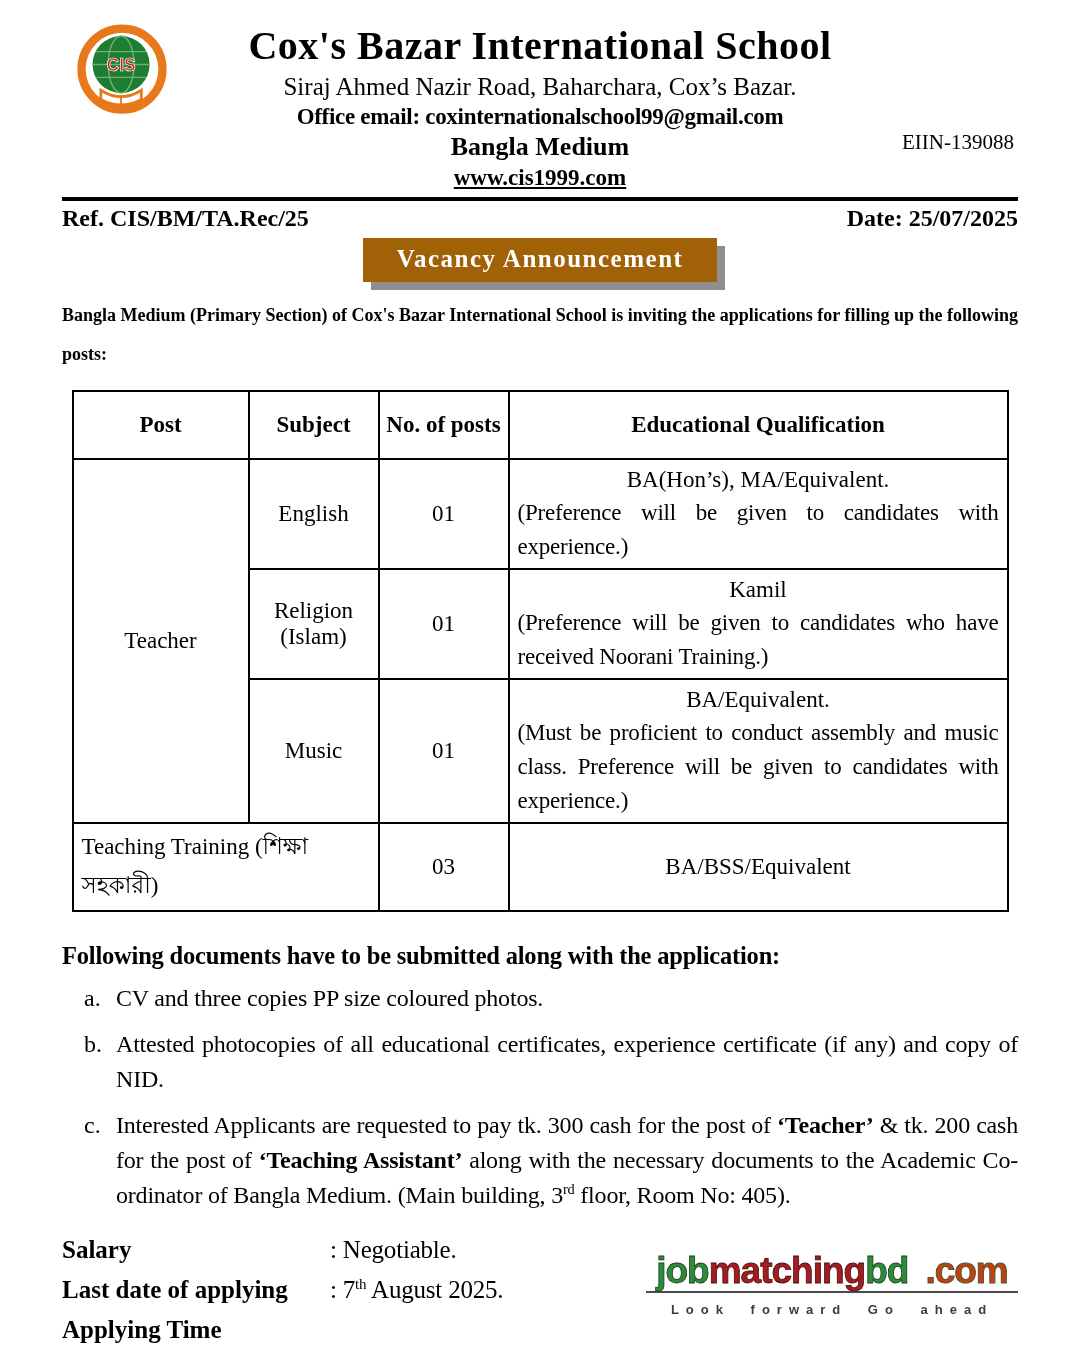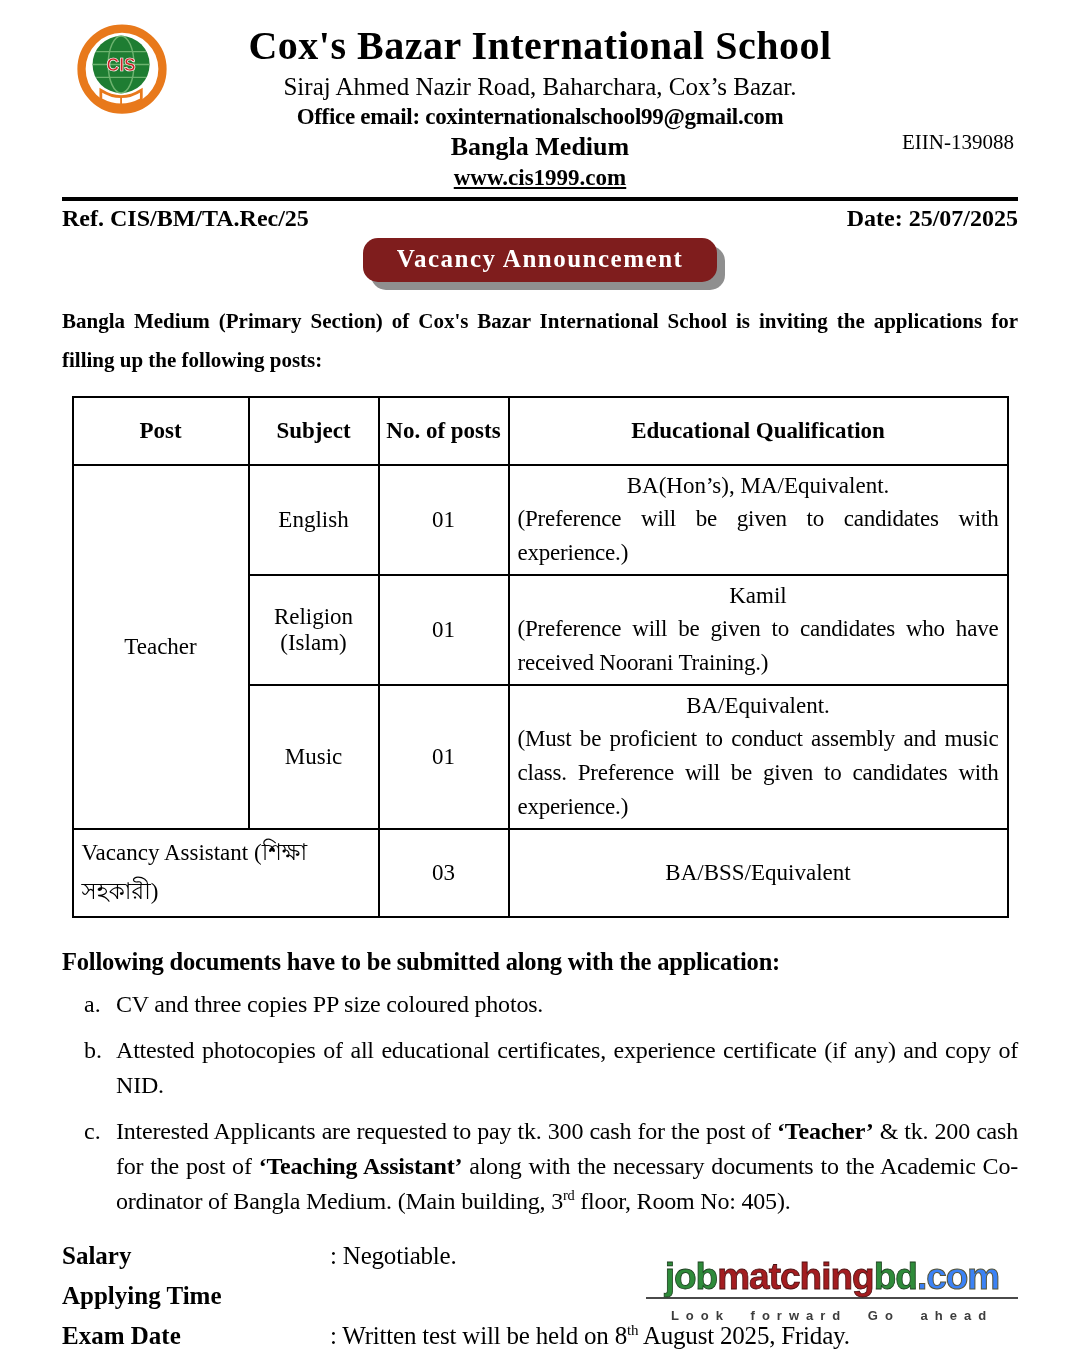--- a/index.html
+++ b/index.html
@@ -23,28 +23,27 @@
   .medium { font-size:26px; font-weight:bold; margin-top:2px; }
   .website { font-size:23px; font-weight:bold; margin-top:3px; }
   .website a { color:#000; text-decoration:underline; }
   .eiin { position:absolute; right:4px; top:108px; font-size:21px; }
   .top-rule { border:none; border-top:4px solid #000; margin-top:6px; }
   
   .ref-row { display:flex; justify-content:space-between; font-weight:bold; font-size:24px; margin-top:4px;gap:19px; }
   
   .banner-wrap { text-align:center; margin-top:6px; }
   .banner {
-    display:inline-block; background:#7f1d1d; color:#fff;
+    display:inline-block; background:#a16207; color:#fff;
     font-size:25px; font-weight:bold; letter-spacing:1.5px;
     padding:7px 34px 9px 34px;
     box-shadow:8px 8px 0 #8f8f8f;
-    border-radius:15px;
   }
   
-  .intro { font-size:21px; font-weight:bold; line-height:39px; margin-top:20px; text-align:justify; }
+  .intro { font-size:18px; font-weight:bold; line-height:39px; margin-top:14px; text-align:justify; }
   
   table.posts {
     width:937px; margin:16px auto 0 auto;
     border-collapse:collapse; font-size:23px;
   }
   table.posts th, table.posts td { border:2.5px solid #000; padding:4px 8px; }
   table.posts th { font-size:23px; padding:20px 4px; }
   td.c { text-align:center; }
   .col-post { width:176px; } .col-subj { width:130px; } .col-num { width:130px; }
   .qual-l1 { text-align:center; line-height:32px; }
@@ -59,21 +58,21 @@
   
   .info { position:relative; margin-top:22px; }
   .info-row { display:flex; font-size:25px; line-height:30px; margin-bottom:10px; }
   .info-label { width:268px; flex:none; font-weight:bold; }
   .info-value { letter-spacing:-.2px; }
   
   .jm { position:absolute; right:0; top:18px; width:372px; text-align:center; }
   .jm-word { font-family:"Liberation Sans", sans-serif; font-weight:bold; font-size:37px; letter-spacing:-1px; line-height:36px; white-space:nowrap; }
   .jm-green { color:#2e8b3a; -webkit-text-stroke:0.8px #1c401f; }
   .jm-red { color:#a31d20; -webkit-text-stroke:0.8px #4a0e0f; }
-  .jm-yellow { color:#3b82f6; -webkit-text-stroke:1px #55543a; }
+  .jm-yellow { color:#c2410c;padding-left:17px; -webkit-text-stroke:1px #55543a; }
   .jm-tagline {
     font-family:"Liberation Sans", sans-serif; color:#3c3c3c;
     font-size:13px; letter-spacing:7px; word-spacing:10px; white-space:nowrap;
     border-top:2px solid #4a4a4a; margin-top:2px; padding-top:9px; font-weight:bold;
   }
 </style>
 </head>
 <body>
 
 <div class="header">
@@ -139,21 +138,21 @@
   </tr>
   <tr class="row-pad">
     <td class="c">Music</td>
     <td class="c">01</td>
     <td>
       <div class="qual-l1">BA/Equivalent.</div>
       <div class="qual-l2">(Must be proficient to conduct assembly and music class. Preference will be given to candidates with experience.)</div>
     </td>
   </tr>
   <tr>
-    <td colspan="2">Vacancy Assistant (শিক্ষা সহকারী)</td>
+    <td colspan="2">Teaching Training (শিক্ষা সহকারী)</td>
     <td class="c">03</td>
     <td class="c">BA/BSS/Equivalent</td>
   </tr>
 </tbody>
   </table>
 
 <div class="docs-heading">Following documents have to be submitted along with the application:</div>
 
 <div class="doc-item">
   <span class="doc-marker">a.</span>
@@ -172,20 +171,24 @@
   <div class="jm">
     <div class="jm-word"><span class="jm-green">job</span><span class="jm-red">matching</span><span class="jm-green">bd</span><span class="jm-yellow">.com</span></div>
     <div class="jm-tagline">Look forward Go ahead</div>
   </div>
 
   <div class="info-row">
     <span class="info-label">Salary</span>
     <span class="info-value"><span>: Negotiable.</span><sup class="ss"></sup><span></span></span>
   </div>
   <div class="info-row">
+    <span class="info-label">Last date of applying</span>
+    <span class="info-value"><span>: 7</span><sup class="ss">th</sup><span> August 2025.</span></span>
+  </div>
+  <div class="info-row">
     <span class="info-label">Applying Time</span>
   </div>
   <div class="info-row">
     <span class="info-label">Exam Date</span>
     <span class="info-value"><span>: Written test will be held on 8</span><sup class="ss">th</sup><span> August 2025, Friday.</span></span>
   </div>
 
 </div>
 
 </body></html>

